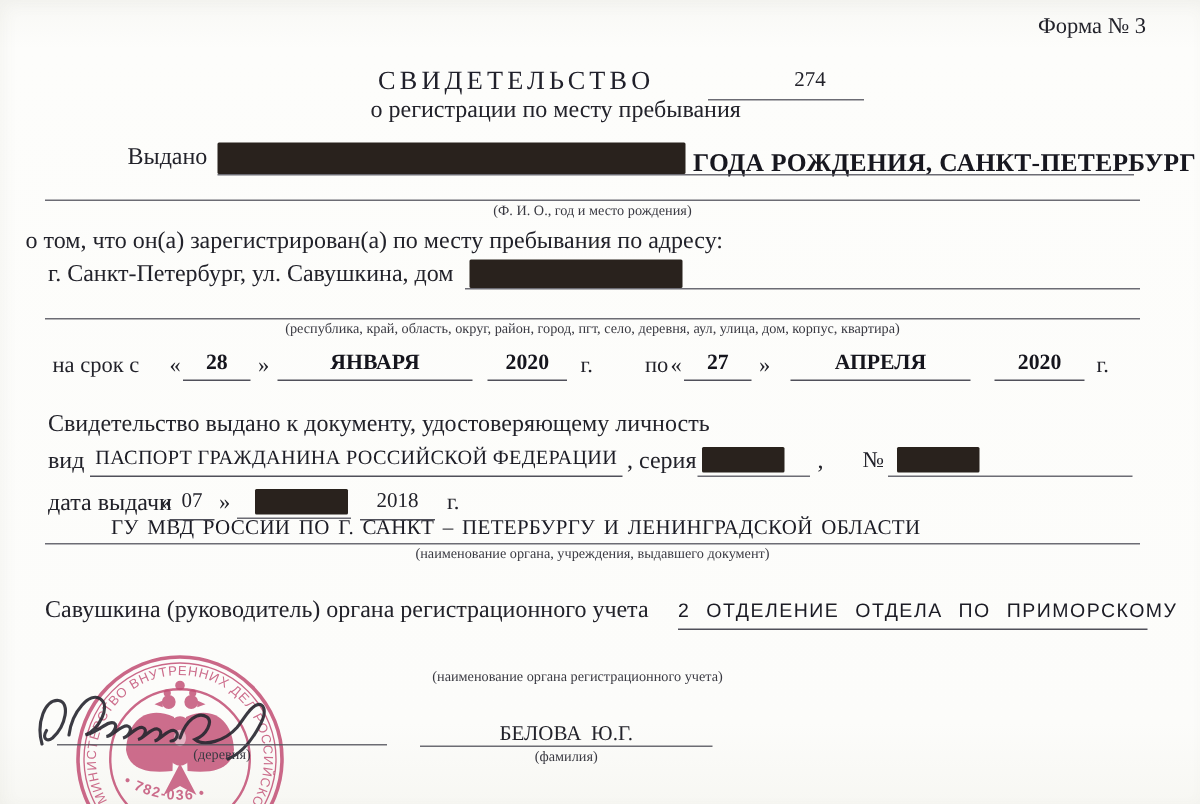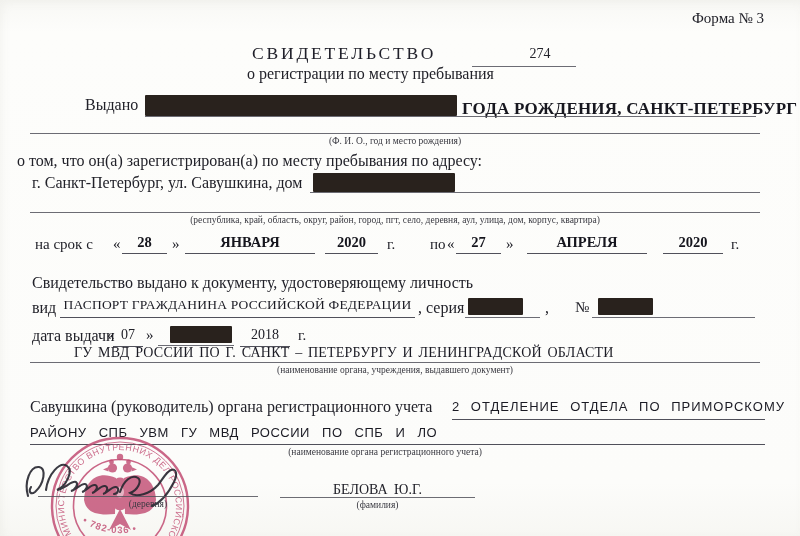--- a/index.html
+++ b/index.html
@@ -79,21 +79,20 @@
   <div class="redact" style="left:170px;top:326px;width:62px;height:17px;"></div>
   <div class="abs" style="left:240px;top:327px;width:50px;height:19px;text-align:center;border-bottom:1px solid #50505a;font-size:14px;">2018</div>
   <div class="abs" style="left:298px;top:327px;font-size:15px;">г.</div>
 
   <div class="abs fillcaps" style="left:32px;top:345px;font-size:14px;word-spacing:2px;color:#1b1b24;margin-left:42px;">ГУ МВД РОССИИ ПО Г. САНКТ – ПЕТЕРБУРГУ И ЛЕНИНГРАДСКОЙ ОБЛАСТИ</div>
   <div class="ln" style="left:30px;top:362px;width:730px;"></div>
   <div class="abs cap" style="left:30px;top:365px;width:730px;">(наименование органа, учреждения, выдавшего документ)</div>
 
   <div class="abs" style="left:30px;top:398px;font-size:16px;">Савушкина (руководитель) органа регистрационного учета</div>
   <div class="abs sans" style="left:452px;top:399px;width:313px;height:20px;border-bottom:1px solid #50505a;font-size:13px;letter-spacing:1px;word-spacing:6px;color:#1b1b24;">2 ОТДЕЛЕНИЕ ОТДЕЛА ПО ПРИМОРСКОМУ</div>
-  <div class="abs sans" style="left:30px;top:425px;width:735px;height:19px;border-bottom:1px solid #50505a;font-size:13px;letter-spacing:.5px;word-spacing:8px;color:#1b1b24;">РАЙОНУ СПБ УВМ ГУ МВД РОССИИ ПО СПБ И ЛО</div>
   <div class="abs cap" style="left:30px;top:447px;width:710px;">(наименование органа регистрационного учета)</div>
 
   <svg class="abs" style="left:28px;top:432px;z-index:1;" width="190" height="104" viewBox="0 0 190 104">
     <defs>
       <path id="rp" d="M -48.5,28 A 56 56 0 1 1 48.5,28"></path>
       <path id="np" d="M -38,16 A 70 70 0 0 0 38,16"></path>
     </defs>
     <g transform="translate(92,74)" stroke="#c24e74" fill="none" opacity="0.85">
       <circle r="68" stroke-width="2.4"></circle>
       <circle r="64" stroke-width="0.9"></circle>

